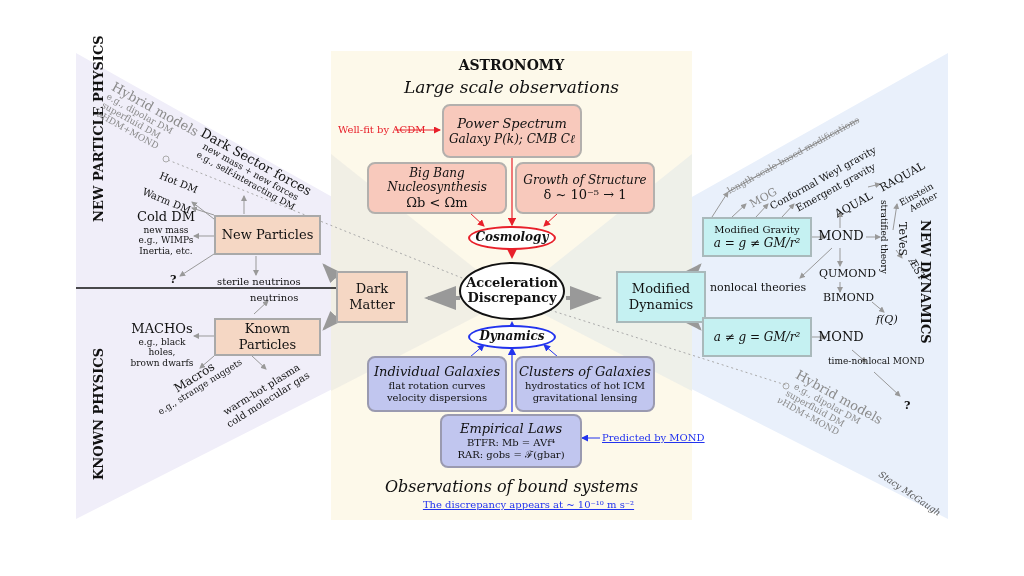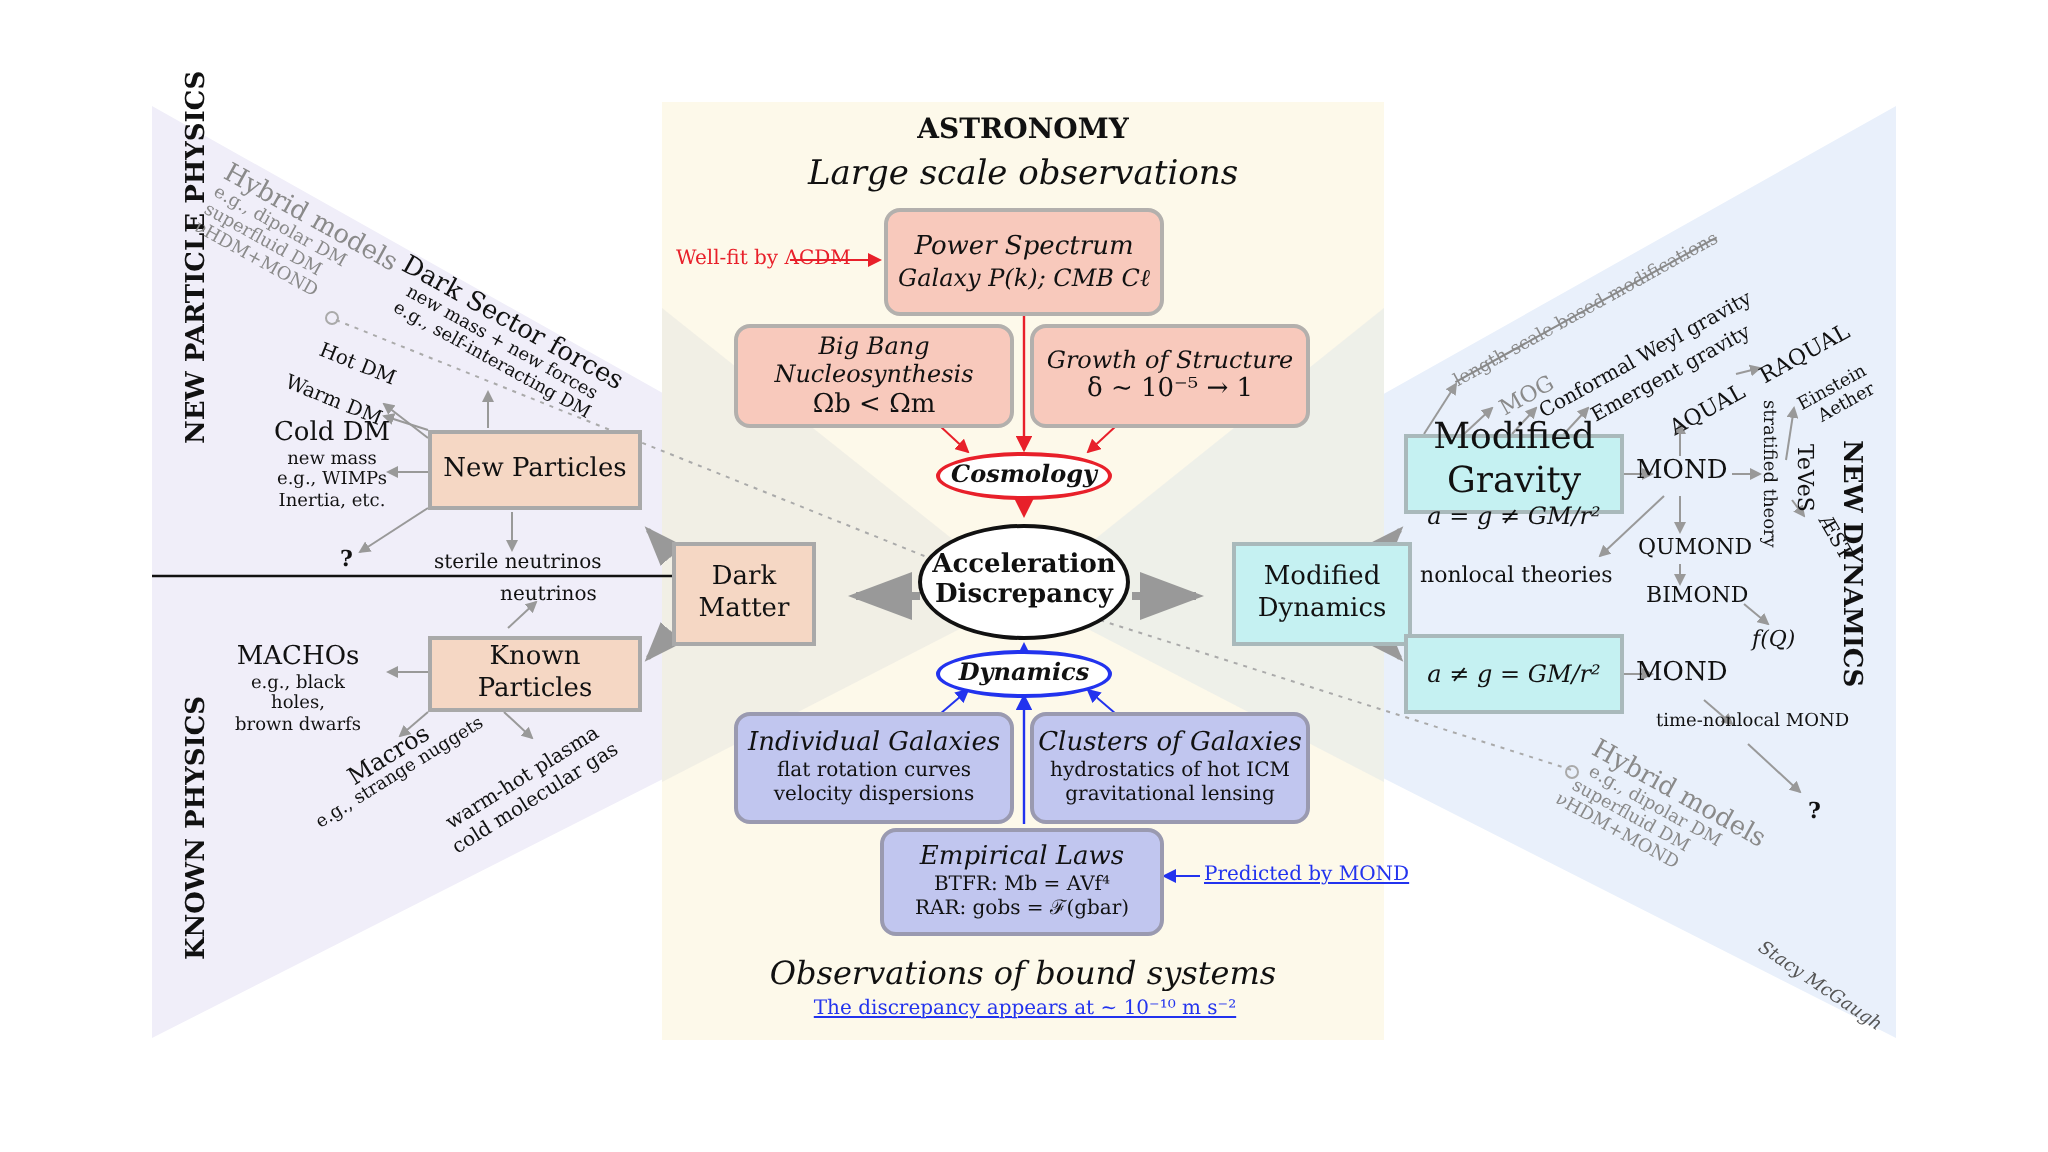--- a/index.html
+++ b/index.html
@@ -143,21 +143,21 @@
   <div style="font-size:10px;">gravitational lensing</div>
 </div>
 <div class="box bbox" style="left:440px;top:414px;width:142px;height:54px;">
   <div class="it" style="font-size:13px;">Empirical Laws</div>
   <div style="font-size:10px;">BTFR: Mb = AVf⁴</div>
   <div style="font-size:10px;">RAR: gobs = ℱ(gbar)</div>
 </div>
 <div class="t blue" style="left:602px;top:432px;font-size:10px;">Predicted by MOND</div>
 
 <div class="t c it" style="left:331px;top:478px;width:361px;font-size:16px;">Observations of bound systems</div>
-<div class="t c blue" style="left:331px;top:499px;width:363px;font-size:10px;">The discrepancy appears at  ~ 10⁻¹⁰ m s⁻²</div>
+<div class="t c blue" style="left:331px;top:499px;width:363px;font-size:10px;padding-left:16px;">The discrepancy appears at  ~ 10⁻¹⁰ m s⁻²</div>
 
 <div class="t b" style="left:92px;top:62px;font-size:13px;transform-origin:0 0;transform:translate(0,160px) rotate(-90deg);">NEW PARTICLE PHYSICS</div>
 <div class="t b" style="left:92px;top:368px;font-size:13px;transform-origin:0 0;transform:translate(0,112px) rotate(-90deg);">KNOWN PHYSICS</div>
 
 <div class="box pbox" style="left:336px;top:271px;width:72px;height:52px;font-size:13px;">
   <div>Dark</div>
   <div>Matter</div>
 </div>
 <div class="box pbox" style="left:214px;top:215px;width:107px;height:40px;font-size:13px;">
   <div>New Particles</div>
@@ -181,42 +181,42 @@
 <div class="t" style="left:145px;top:186px;font-size:10px;transform:rotate(22deg);transform-origin:0 0;">Warm DM</div>
 <div class="abs c" style="left:132px;top:210px;width:68px;line-height:1.15;">
   <div style="font-size:13px;">Cold DM</div>
   <div style="font-size:9px;">new mass</div>
   <div style="font-size:9px;">e.g., WIMPs</div>
   <div style="font-size:9px;">Inertia, etc.</div>
 </div>
 <div class="t b" style="left:170px;top:274px;font-size:11px;">?</div>
 <div class="t" style="left:217px;top:276px;font-size:10px;">sterile neutrinos</div>
 <div class="t" style="left:250px;top:292px;font-size:10px;">neutrinos</div>
-<div class="abs c" style="left:111px;top:322px;width:76px;line-height:1.15;">
+<div class="abs c" style="left:124px;top:322px;width:76px;line-height:1.15;">
   <div style="font-size:13px;">MACHOs</div>
   <div style="font-size:9px;">e.g., black holes,</div>
   <div style="font-size:9px;">brown dwarfs</div>
 </div>
 <div class="abs c" style="left:150px;top:398px;line-height:1.1;transform-origin:0 0;transform:rotate(-32deg);">
   <div style="font-size:12px;">Macros</div>
   <div style="font-size:9px;">e.g., strange nuggets</div>
 </div>
 <div class="abs c" style="left:218px;top:410px;line-height:1.15;transform-origin:0 0;transform:rotate(-32deg);">
   <div style="font-size:10px;">warm-hot plasma</div>
   <div style="font-size:10px;">cold molecular gas</div>
 </div>
 
 <div class="t b" style="left:932px;top:220px;font-size:13px;transform-origin:0 0;transform:rotate(90deg);">NEW DYNAMICS</div>
 
 <div class="box cbox" style="left:616px;top:271px;width:90px;height:52px;font-size:13px;">
   <div>Modified</div>
   <div>Dynamics</div>
 </div>
 <div class="box cbox" style="left:702px;top:217px;width:110px;height:40px;">
-  <div style="font-size:18px;">Modified Gravity</div>
+  <div style="font-size:10px;">Modified Gravity</div>
   <div class="it" style="font-size:12px;">a = g ≠ GM/r²</div>
 </div>
 <div class="box cbox" style="left:702px;top:317px;width:110px;height:40px;">
   <div class="it" style="font-size:12px;">a ≠ g = GM/r²</div>
 </div>
 
 <div class="t gray" style="left:726px;top:188px;font-size:9px;transform-origin:0 0;transform:rotate(-29deg);text-decoration:line-through;">length-scale based modifications</div>
 <div class="t gray" style="left:748px;top:200px;font-size:11px;transform-origin:0 0;transform:rotate(-29deg);">MOG</div>
 <div class="t" style="left:768px;top:202px;font-size:10px;transform-origin:0 0;transform:rotate(-29deg);">Conformal Weyl gravity</div>
 <div class="t" style="left:794px;top:204px;font-size:10px;transform-origin:0 0;transform:rotate(-29deg);">Emergent gravity</div>

